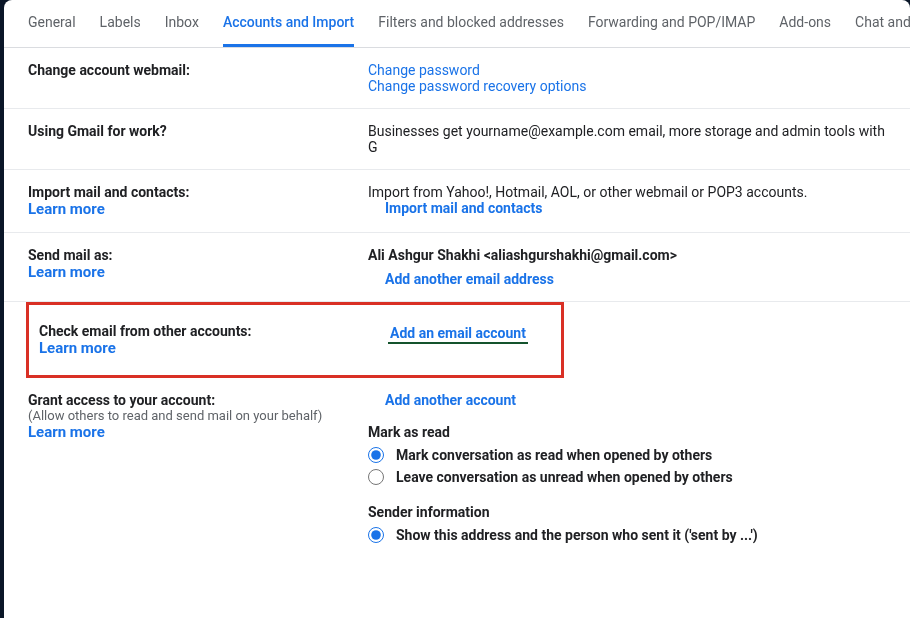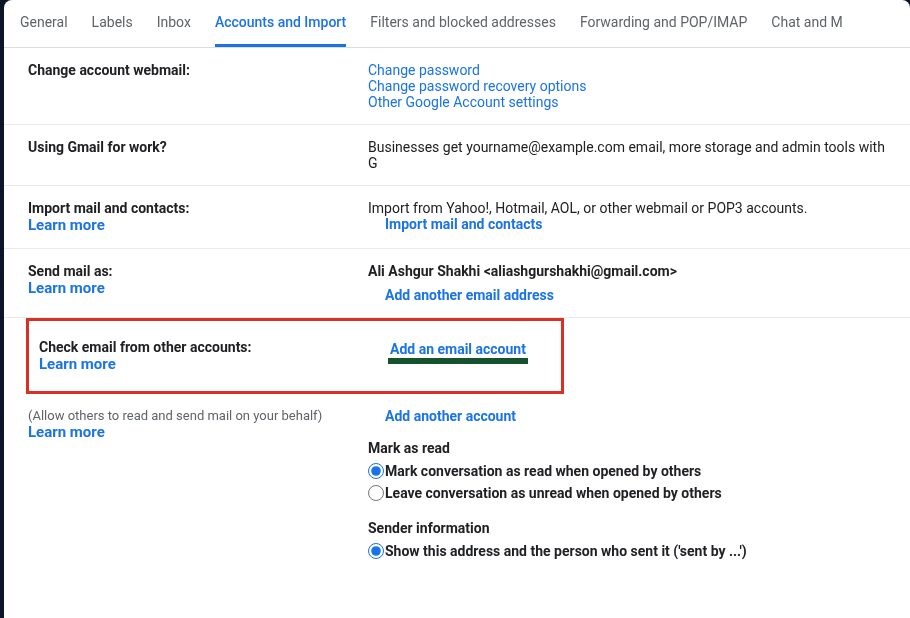--- a/index.html
+++ b/index.html
@@ -1,67 +1,67 @@
 <!DOCTYPE html>
 <html><head>
   <meta charset="utf-8">
   <style>
     * { box-sizing: border-box; margin: 0; padding: 0; }
     body { font-family: 'Google Sans', Roboto, Arial, sans-serif; background: #0a1628; width: 910px; height: 618px; overflow: hidden; }
     .window { background: #fff; width: 906px; height: 618px; border-radius: 8px 8px 0 0; overflow: hidden; margin-left: 4px; }
     .titlebar { background: #e8eaed; padding: 16px 24px; border-bottom: 1px solid #dadce0; }
     .titlebar h1 { font-size: 22px; font-weight: 400; color: #202124; }
-    .tabs { display: flex; gap: 24px; padding: 0 16px; border-bottom: 1px solid #dadce0; overflow-x: hidden; white-space: nowrap; }
+    .tabs { display: flex; gap: 24px; padding: 0 24px; border-bottom: 1px solid #dadce0; overflow-x: hidden; white-space: nowrap; }
     .tab { padding: 14px 0; font-size: 14px; color: #5f6368; cursor: pointer; border-bottom: 3px solid transparent; }
     .tab.active { color: #1a73e8; border-bottom-color: #1a73e8; font-weight: 500; }
     .content { padding: 0 0 0 0; }
     .section { display: flex; border-bottom: 1px solid #e8eaed; padding: 14px 24px; }
     .section.no-border { border-bottom: none; }
     .section-left { width: 340px; flex-shrink: 0; }
     .section-right { flex: 1; }
     .section-title { font-size: 14px; font-weight: 700; color: #202124; }
     .section-subtitle { font-size: 13px; color: #5f6368; }
     .link { color: #1a73e8; font-size: 14px; cursor: pointer; text-decoration: none; display: block; }
     .link.small { font-size: 15px; font-weight: bold; }
     .action-link { color: #1a73e8; font-size: 14px; font-weight: 700; cursor: pointer; margin-left: 17px; }
     .body-text { font-size: 14px; color: #202124; }
     .bold { font-weight: 700; }
     .radio-group { margin-top: 4px; }
-    .radio-row { display: flex; align-items: center; gap: 1px; padding: 3px 0; }
+    .radio-row { display: flex; align-items: center; gap: 12px; padding: 3px 0; }
     .radio-row input[type="radio"] { width: 16px; height: 16px; accent-color: #1a73e8; }
     .radio-label { font-size: 14px; font-weight: 700; color: #202124; }
     .highlight-section { border: 3px solid #d93025; }
     .spacer { height: 8px; }
     .add-account-highlight { display: inline-block; padding: 0 2px; }
   </style>
 </head>
 <body>
 
 <div class="window">
 
   <div class="tabs">
     <div class="tab">General</div>
     <div class="tab">Labels</div>
     <div class="tab">Inbox</div>
     <div class="tab active">Accounts and Import</div>
     <div class="tab">Filters and blocked addresses</div>
     <div class="tab">Forwarding and POP/IMAP</div>
+    <div class="tab">Add-ons</div>
     <div class="tab">Chat and M</div>
   </div>
 
   <div class="content">
 
     <div class="section">
       <div class="section-left">
         <div class="section-title">Change account webmail:</div>
       </div>
       <div class="section-right">
         <a class="link">Change password</a>
         <a class="link">Change password recovery options</a>
-        <a class="link">Other Google Account settings</a>
       </div>
     </div>
 
     <div class="section">
       <div class="section-left">
         <div class="section-title">Using Gmail for work?</div>
       </div>
       <div class="section-right">
         <div class="body-text">Businesses get yourname@example.com email, more storage and admin tools with G</div>
       </div>
@@ -89,27 +89,28 @@
         <div class="action-link">Add another email address</div>
       </div>
     </div>
 
     <div class="section highlight-section" style="border-top:3px solid #d93025; border-bottom:3px solid #d93025; border-left:3px solid #d93025; border-right:none; margin-left:22px; margin-right:0; padding-left:2px; padding-right:0; width:535px; position:relative;">
       <div class="section-left" style="width:340px; padding-left:8px; padding-top:4px; padding-bottom:4px;">
         <div class="section-title">Check email from other accounts:</div>
         <a class="link small">Learn more</a>
       </div>
       <div class="section-right" style="padding-top:4px;">
-        <span class="action-link add-account-highlight" style="border-bottom:6px solid #14532d; padding-bottom:1px;">Add an email account</span>
+        <span class="action-link add-account-highlight" style="border-bottom:2px solid #14532d; padding-bottom:1px;">Add an email account</span>
       </div>
       <div style="position:absolute; right:-3px; top:-3px; bottom:-3px; width:3px; background:#d93025;"></div>
     </div>
 
     <div class="section no-border">
       <div class="section-left">
+        <div class="section-title">Grant access to your account:</div>
         <div class="section-subtitle">(Allow others to read and send mail on your behalf)</div>
         <a class="link small">Learn more</a>
       </div>
       <div class="section-right">
         <div class="action-link">Add another account</div>
         <div class="spacer"></div>
           <div class="spacer"></div>
         <div class="body-text bold">Mark as read</div>
         <div class="radio-group">
           <div class="radio-row">

